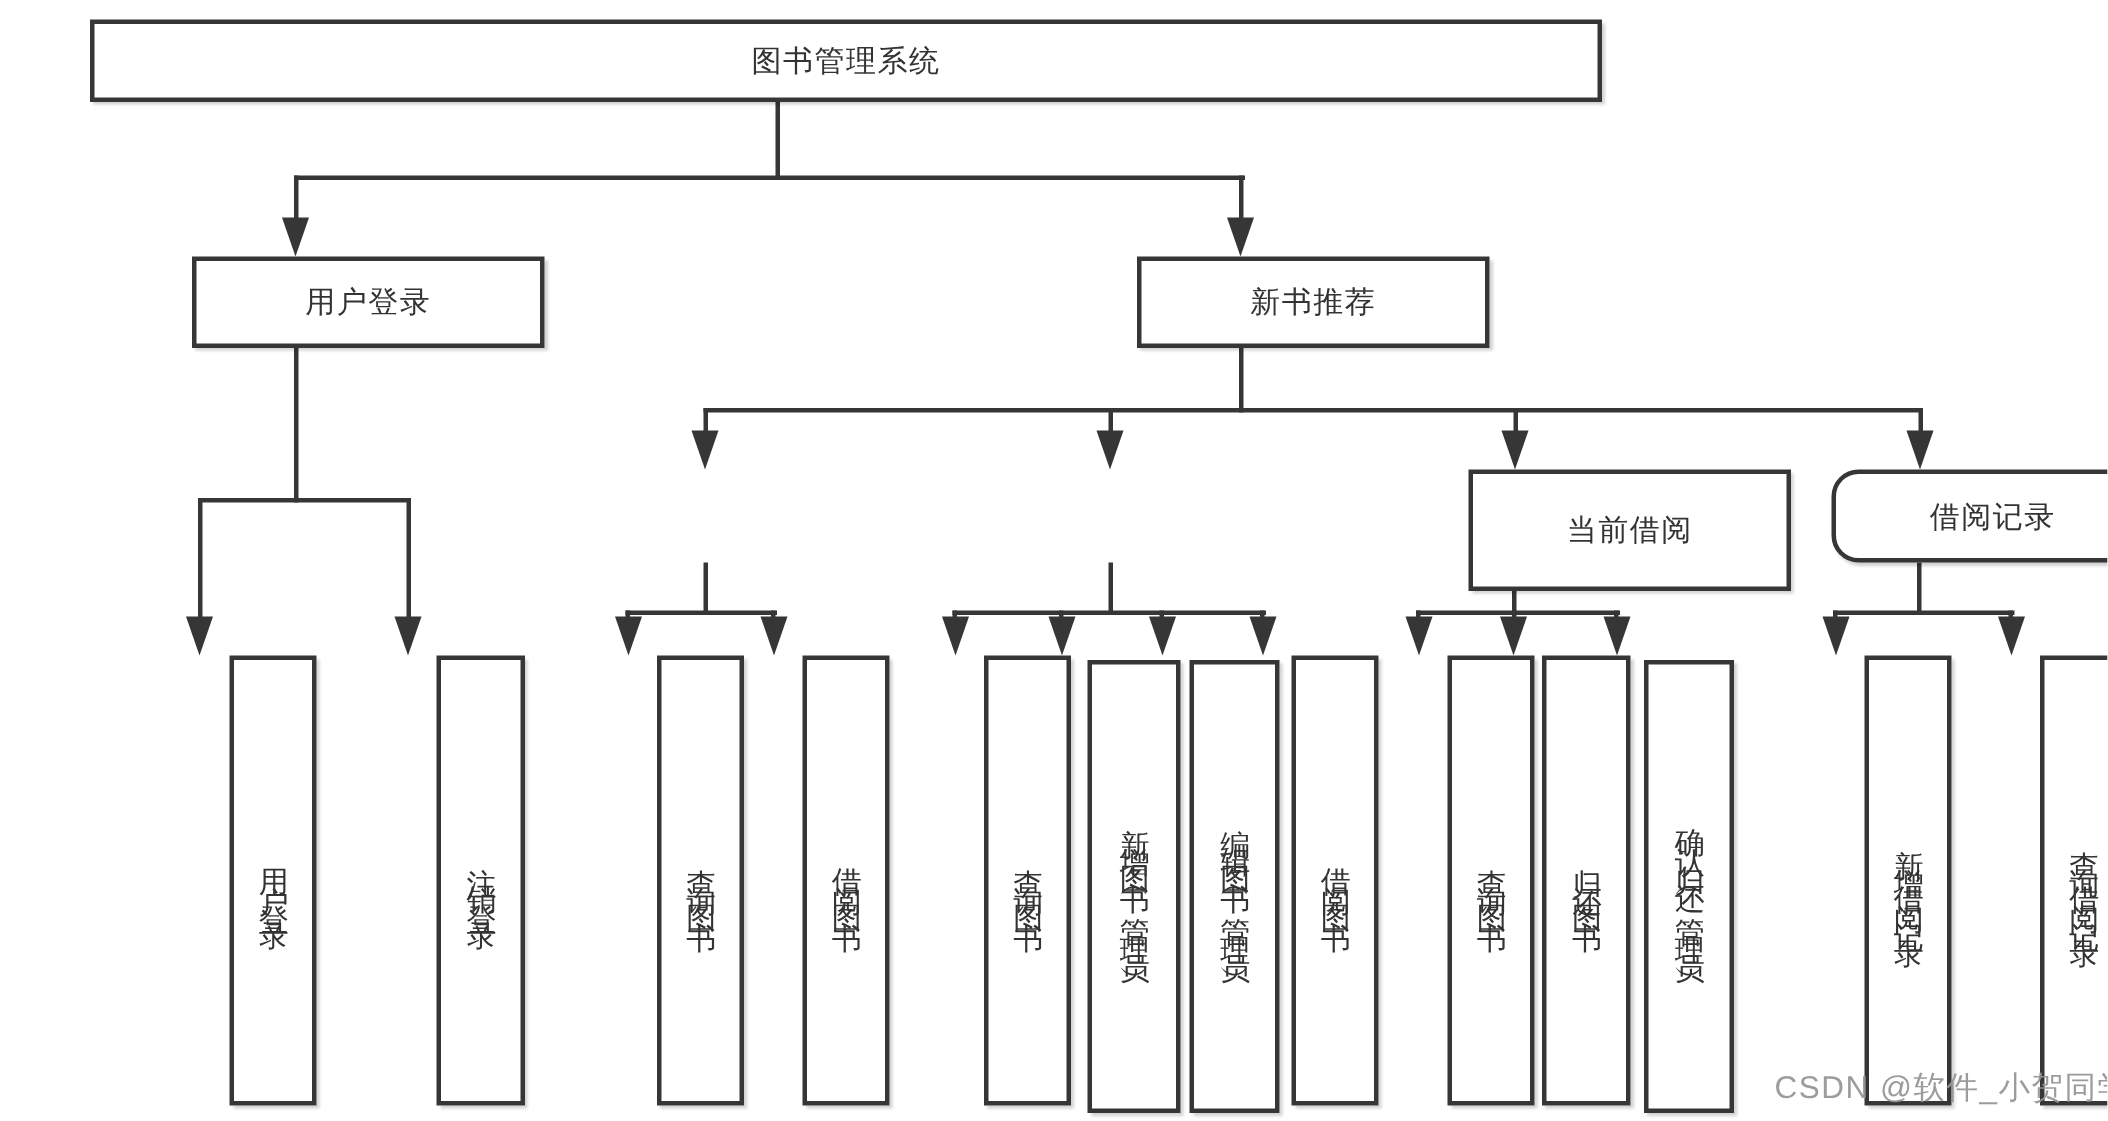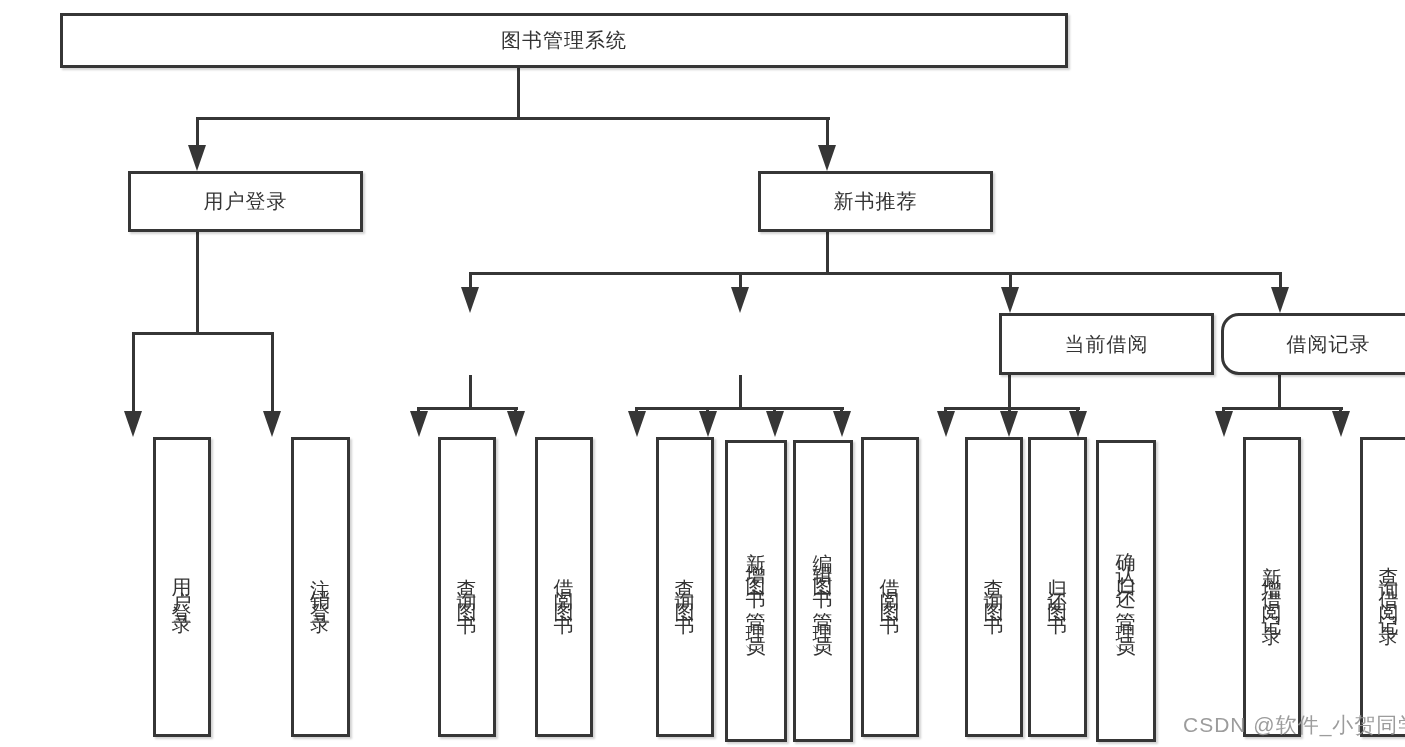--- a/index.html
+++ b/index.html
@@ -39,21 +39,21 @@
     line-height: 1;
   }
   
   .n-root      { left: 12px;   top: 13px;  width: 1008px; height: 55px; }
   
   .n-login     { left: 80px;   top: 171px; width: 235px;  height: 61px; }
   .n-mgmt      { left: 710px;  top: 171px; width: 235px;  height: 61px; }
   
   .n-rec       { left: 363px;  top: 313px; width: 215px;  height: 62px; }
   .n-borrow    { left: 633px;  top: 313px; width: 215px;  height: 62px; }
-  .n-current   { left: 951px;  top: 313px; width: 215px;  height: 62px; }
+  .n-current   { left: 931px;  top: 313px; width: 215px;  height: 81px; }
   .n-records   { left: 1173px; top: 313px; width: 215px;  height: 62px; border-radius: 18px; }
   
   .n-login-user   { left: 105px;  top: 437px; width: 58px; height: 300px; }
   .n-login-logout { left: 243px;  top: 437px; width: 59px; height: 300px; }
   .n-rec-query    { left: 390px;  top: 437px; width: 58px; height: 300px; }
   .n-rec-borrow   { left: 487px;  top: 437px; width: 58px; height: 300px; }
   .n-bor-query    { left: 608px;  top: 437px; width: 58px; height: 300px; }
   .n-bor-add      { left: 677px;  top: 440px; width: 62px; height: 302px; }
   .n-bor-edit     { left: 745px;  top: 440px; width: 60px; height: 302px; }
   .n-bor-borrow   { left: 813px;  top: 437px; width: 58px; height: 300px; }

